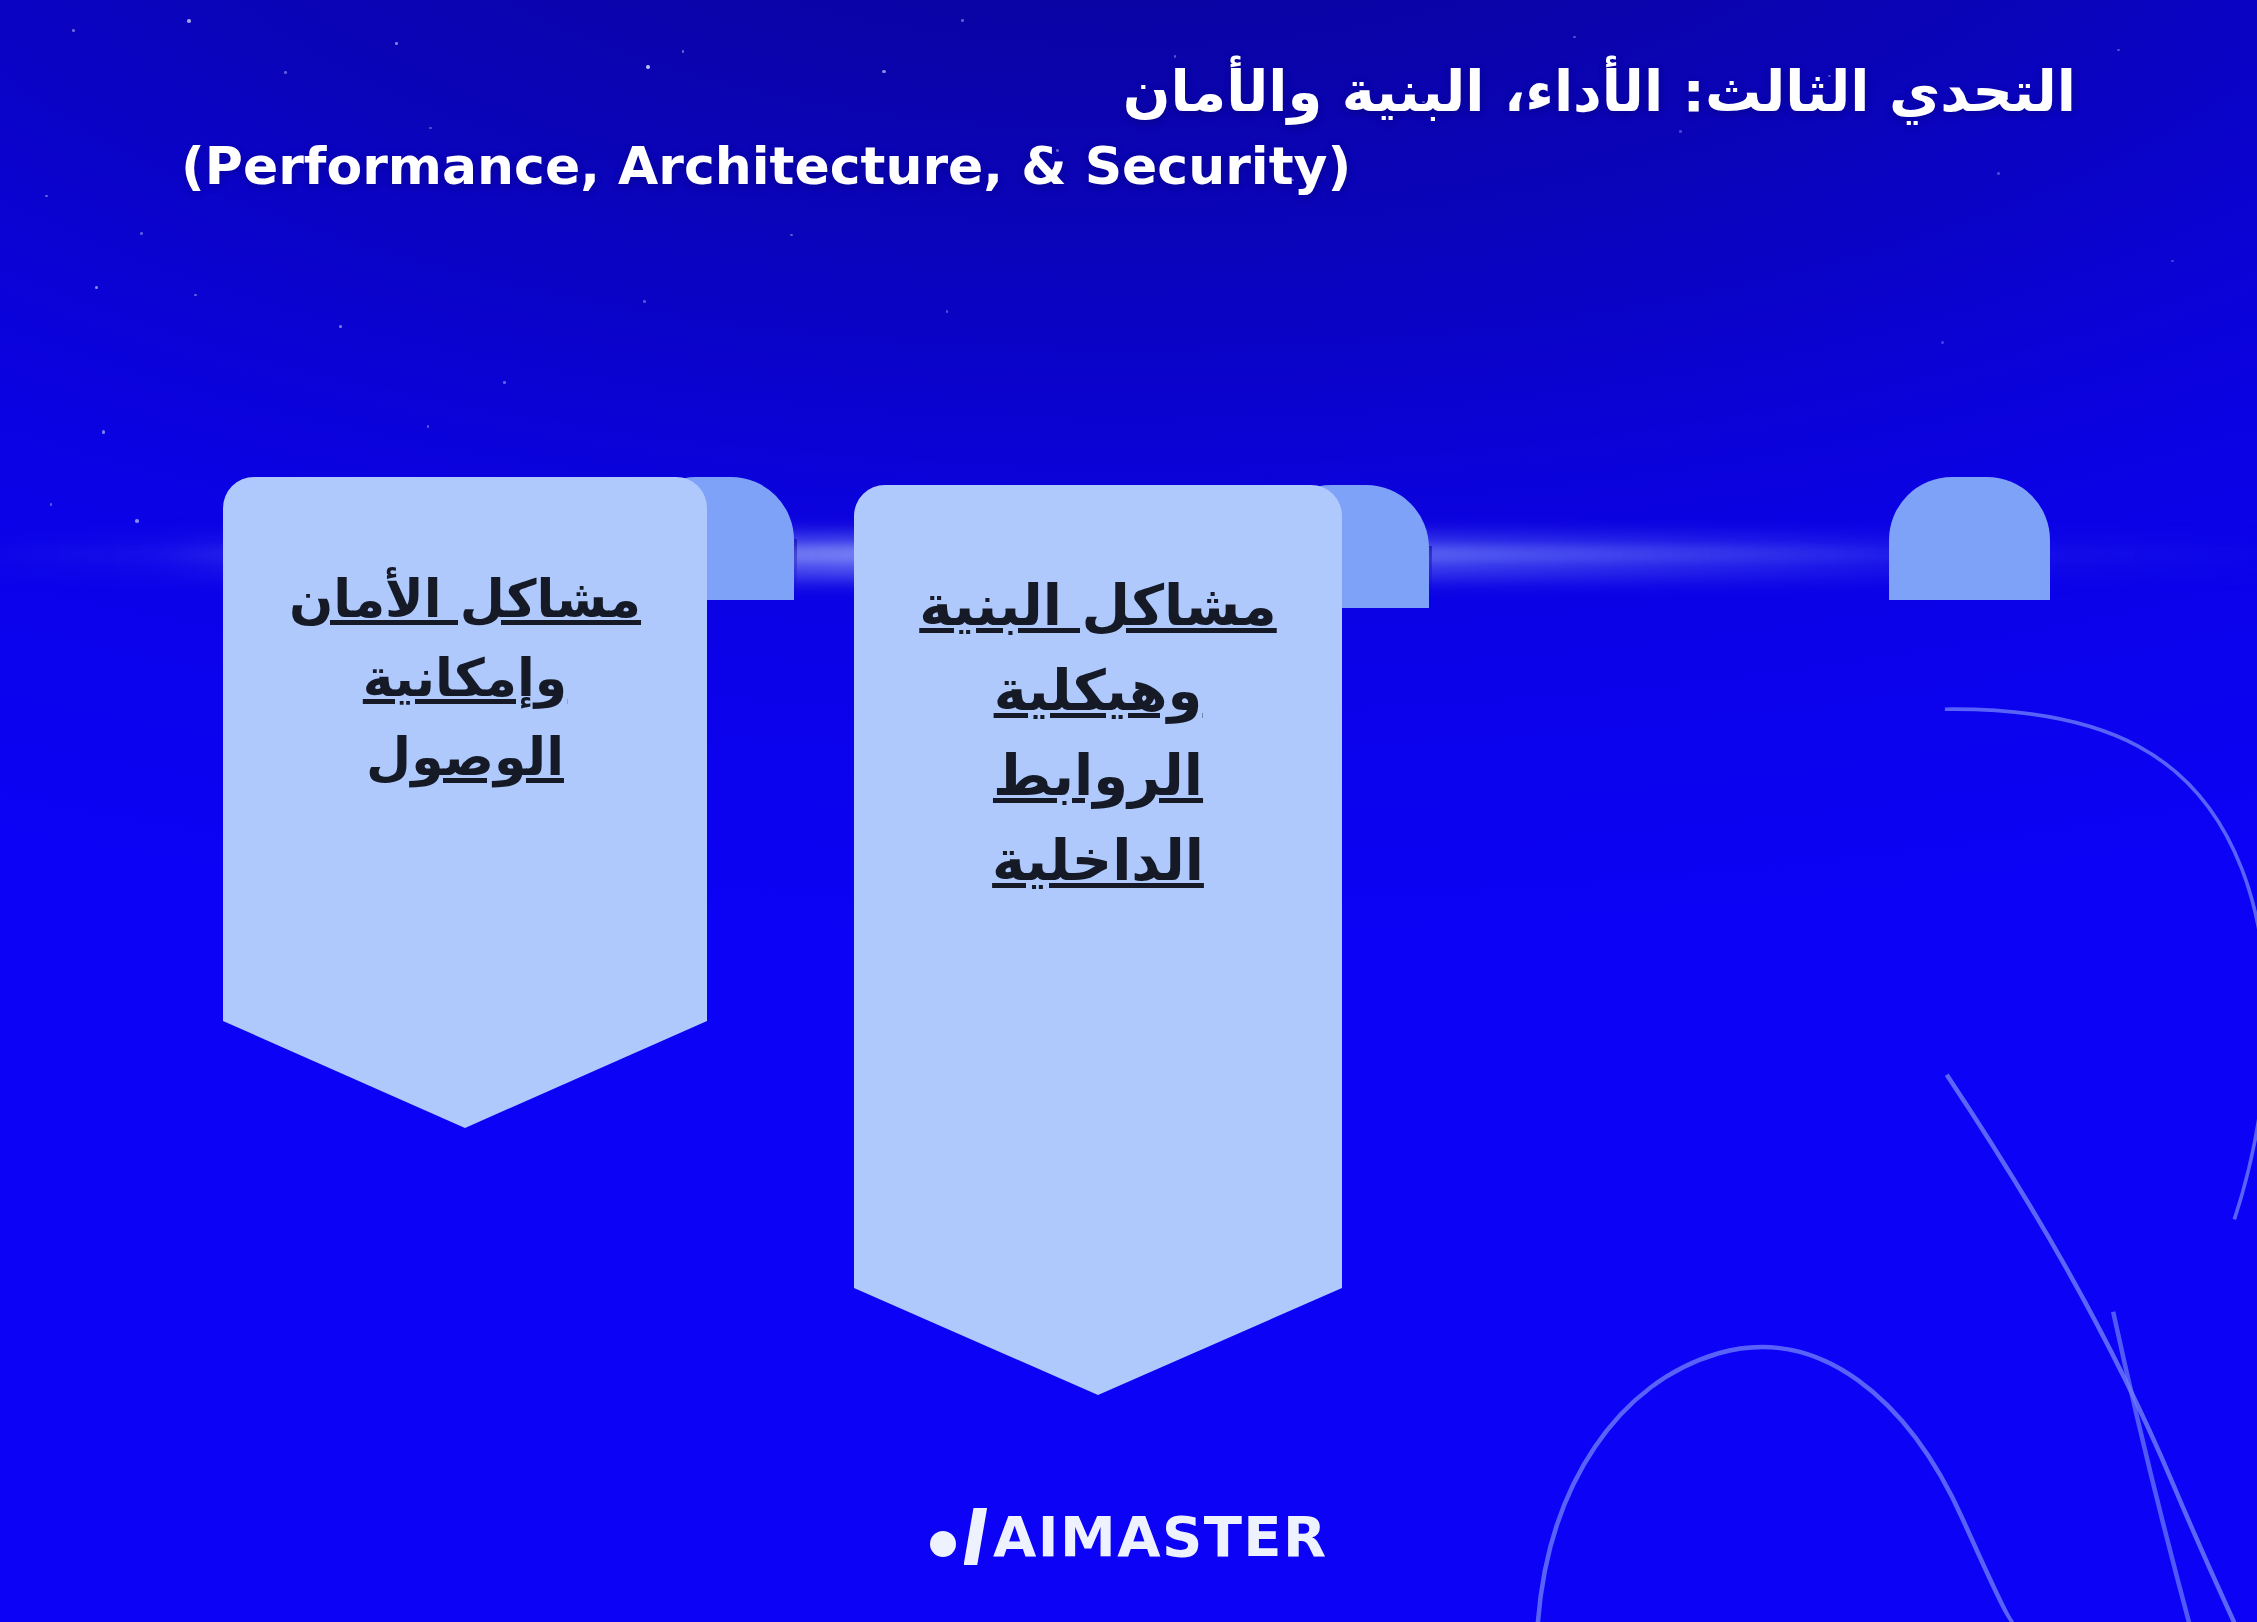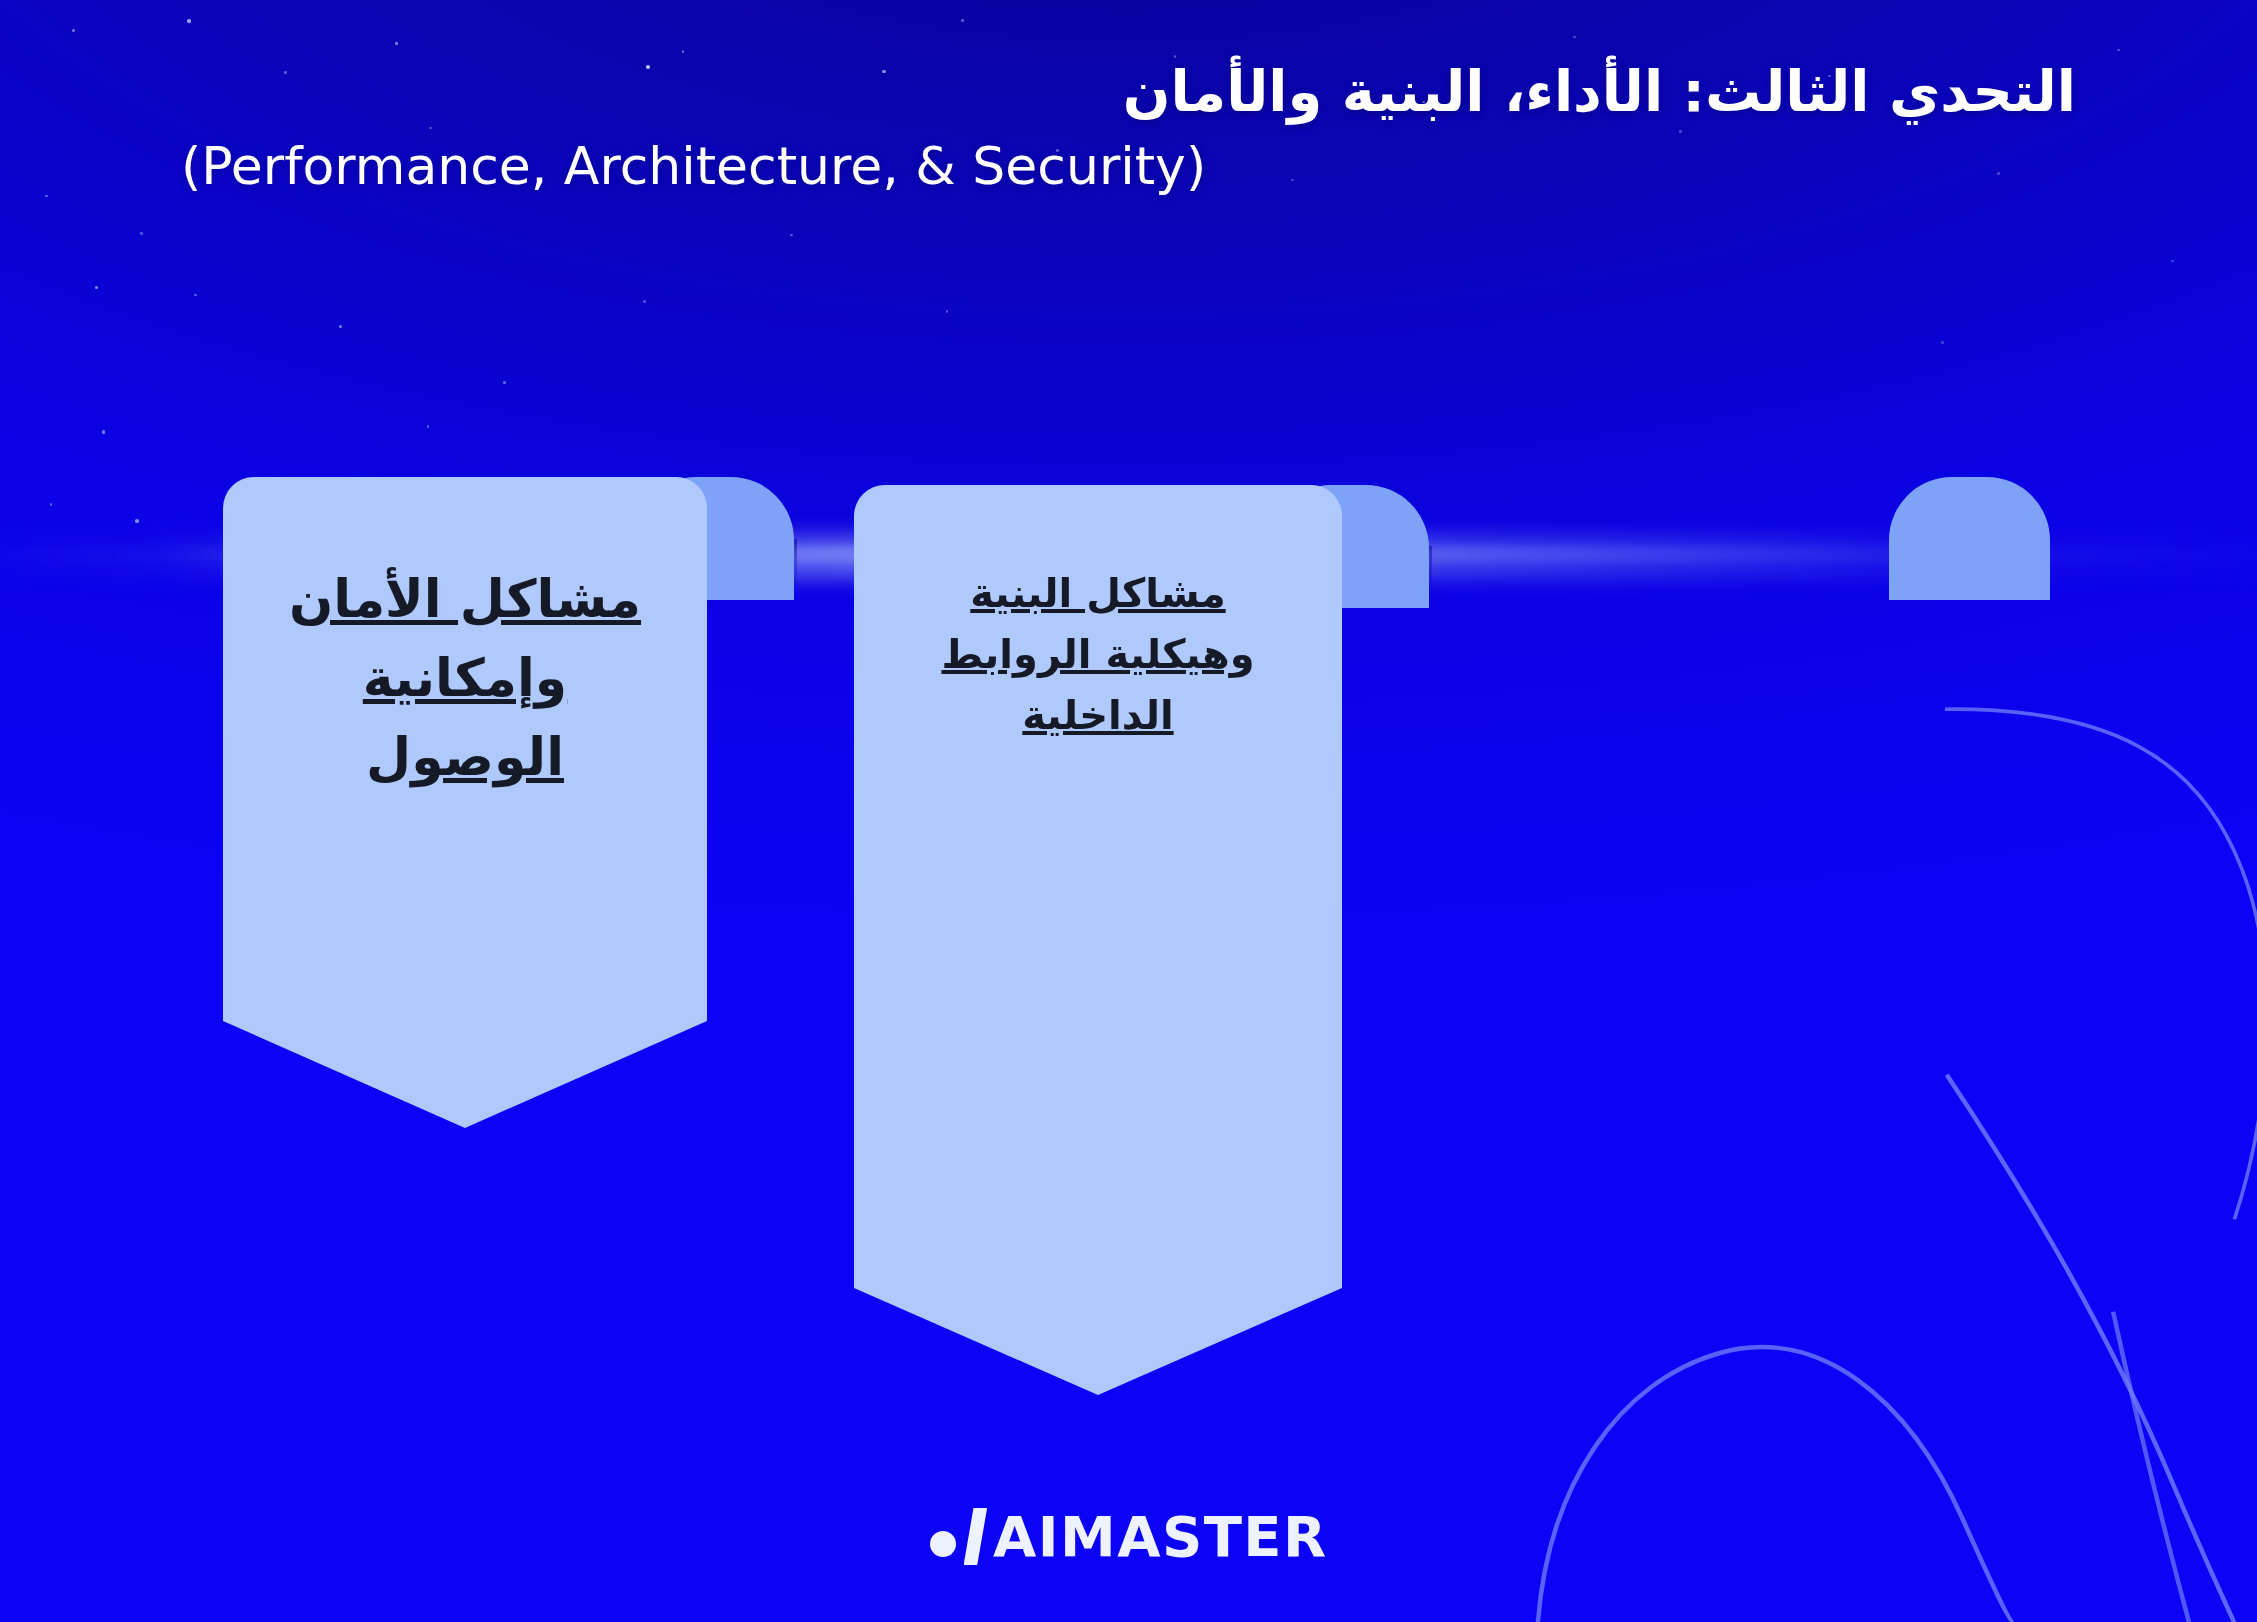--- a/index.html
+++ b/index.html
@@ -56,21 +56,21 @@
     position:absolute; top:56px; left:0; width:100%;
     color:#ffffff;
     padding:0 181px;
   }
   .title-ar {
     font-size:56px; font-weight:700; line-height:1.28;
     letter-spacing:0.1px; direction:rtl;
     text-shadow:0 1.8px 9px rgba(0,0,0,.22);
   }
   .title-en {
-    font-size:52px; font-weight:400; line-height:1.3;
+    font-size:52px; font-weight:700; line-height:1.3;
     direction:ltr; margin-top:5.4px;
     text-shadow:0 1.8px 9px rgba(0,0,0,.22);
   }
 
   
   .banners {
     position:absolute; left:0; top:0; width:100%; height:100%;
   }
 
   .banner {
@@ -107,21 +107,21 @@
   }
 
   
   #banner-security { left:223px;  top:477px;  width:484px;  height:651px; }
   #banner-security .banner-text { font-size:52px; padding-top:83px; }
   #fold-security   { left:633px;  top:477px;  width:161px;  height:123px; }
   #shadow-security { left:707px;  top:539px;  width:90px;  height:63px; }
 
   
   #banner-architecture { left:854px;  top:485px;  width:488px; height:910px; }
-  #banner-architecture .banner-text { font-size:40px; padding-top:78px; }
+  #banner-architecture .banner-text { font-size:56px; padding-top:78px; }
   #fold-architecture   { left:1268px; top:485px;  width:161px; height:123px; }
   #shadow-architecture { left:1342px; top:546px;  width:90px; height:63px; }
 
   
   #banner-performance { left:1489px; top:477px;  width:470px;  height:647px; }
   #banner-performance .banner-text { font-size:52px; padding-top:83px; }
   #fold-performance   { left:1889px; top:477px;  width:161px;  height:123px; }
   #shadow-performance { left:1959px; top:539px;  width:90px;  height:63px; }
 
   

